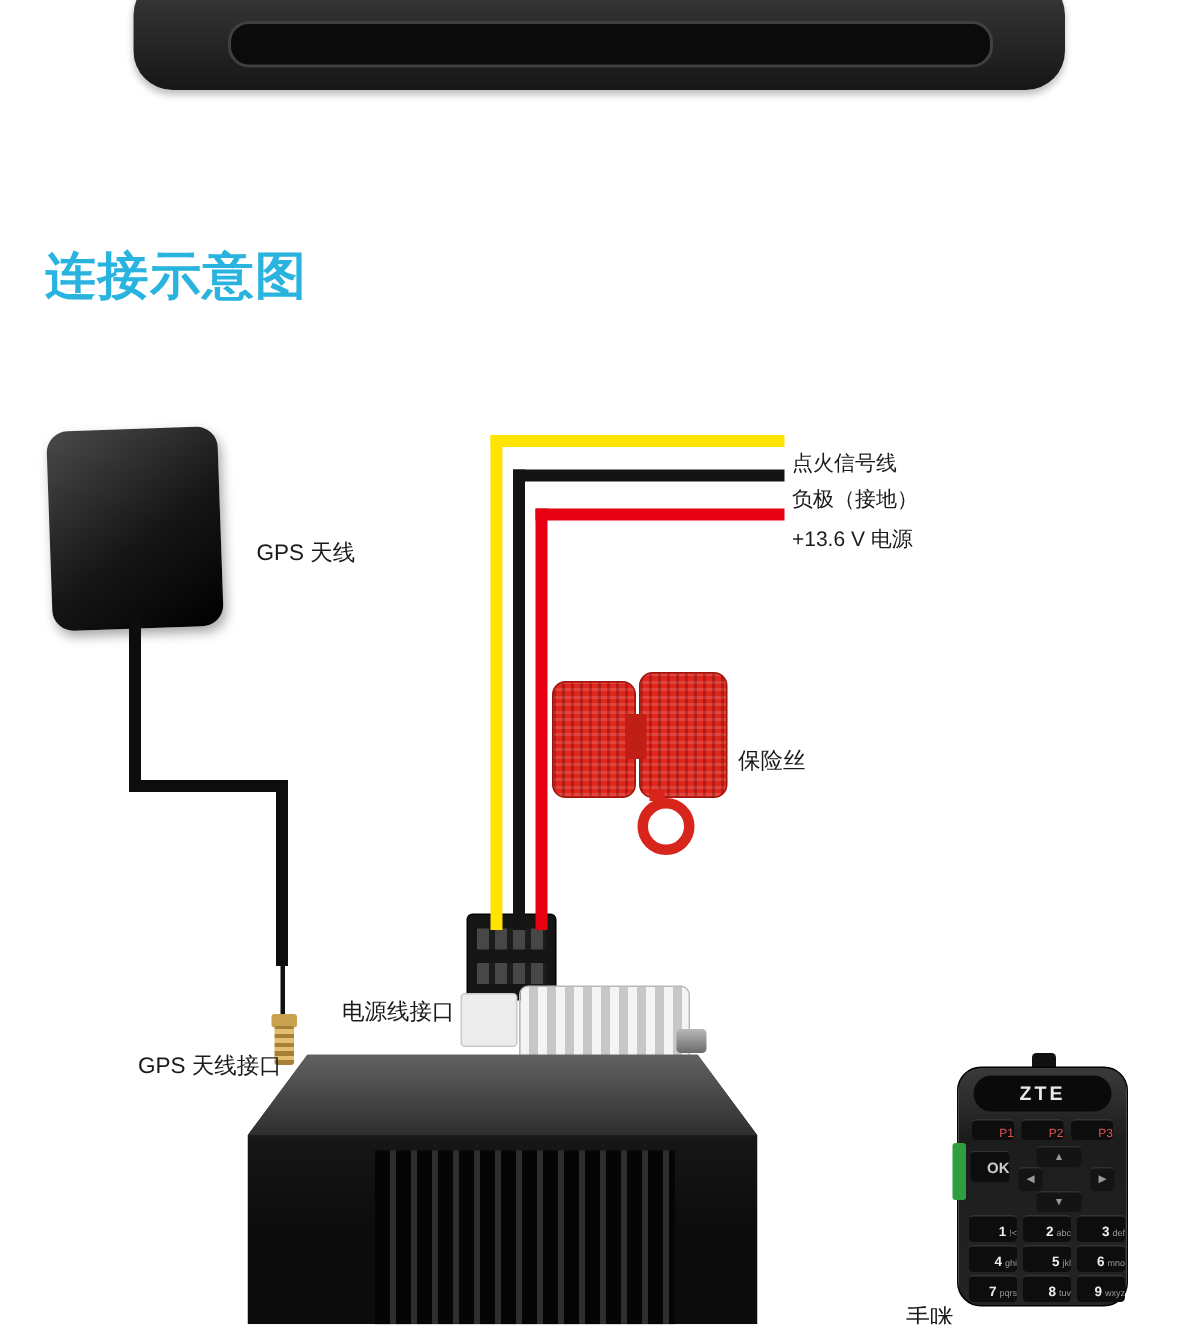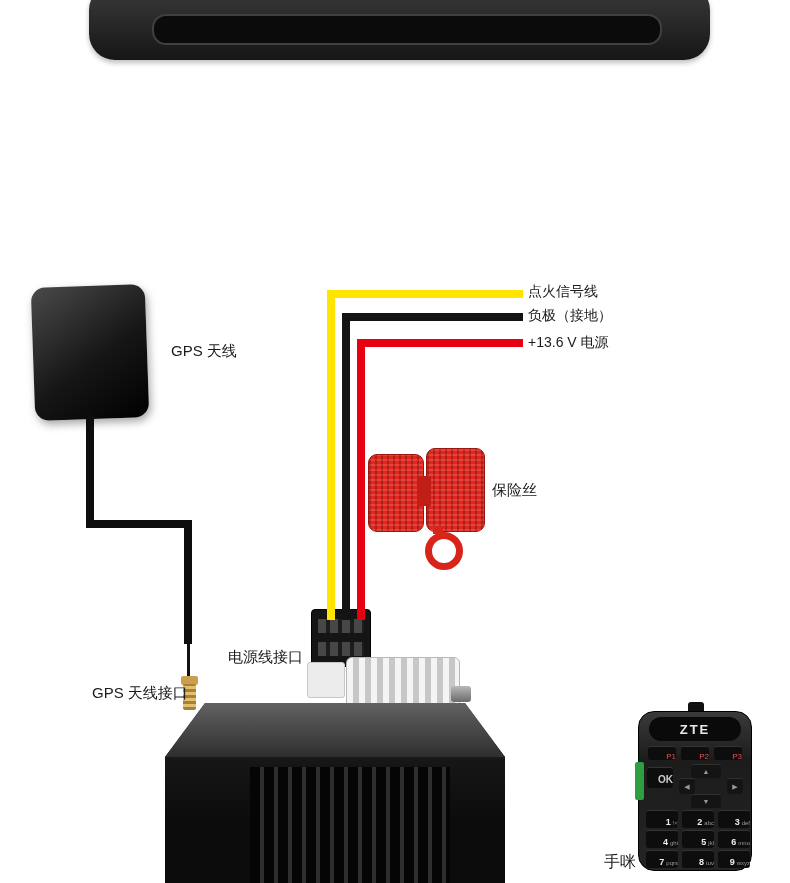--- a/index.html
+++ b/index.html
@@ -1,19 +1,19 @@
 <!DOCTYPE html>
 <html><head>
 <meta charset="utf-8">
 <style>
   html,body{margin:0;padding:0;background:#ffffff;}
   #stage{position:relative;width:790px;height:883px;background:#fff;overflow:hidden;
          font-family:"Liberation Sans","DejaVu Sans",sans-serif;color:#1a1a1a;}
   .abs{position:absolute;}
-  .lbl{position:absolute;font-size:14px;color:#1a1a1a;white-space:nowrap;}
+  .lbl{position:absolute;font-size:14px;color:#1a1a1a;white-space:nowrap;margin-top:17px;}
   .lbl15{font-size:15px;}
   .lbl16{font-size:16px;}
   .wire{position:absolute;}
   .fuse-half{position:absolute;background-color:#e1261d;
      background-image:repeating-linear-gradient(90deg,rgba(0,0,0,.22) 0 2px,transparent 2px 6px),
                       repeating-linear-gradient(0deg,rgba(255,255,255,.14) 0 2px,transparent 2px 5px);
      border:1px solid #9e140e;border-radius:9px;}
   .mic-key{position:absolute;background:#0d0d0d;border-radius:3px;border-top:1px solid #343434;
      text-align:right;color:#e8e8e8;overflow:hidden;}
   .mic-key .d{font-size:9px;font-weight:bold;color:#eee;}
@@ -24,20 +24,21 @@
 </head>
 <body>
 
 <div id="stage">
 
   <div class="abs" style="left:89px;top:-16px;width:621px;height:76px;border-radius:26px;
               background:linear-gradient(180deg,#3c3c3c,#161616);box-shadow:0 3px 5px rgba(0,0,0,.25);"></div>
   <div class="abs" style="left:152px;top:14px;width:506px;height:27px;border-radius:14px;
               background:#0b0b0b;border:2px solid #404040;"></div>
 
+  <div class="abs" style="left:30px;top:161px;font-size:34px;font-weight:bold;color:#29b4df;letter-spacing:1px;">连接示意图</div>
 
   <div class="abs" style="left:33px;top:286px;width:114px;height:133px;border-radius:14px;
               background:linear-gradient(145deg,#4a4a4a 0%,#161616 55%,#000 100%);
               box-shadow:2px 4px 8px rgba(0,0,0,.35);transform:rotate(-2deg);"></div>
   <div class="lbl lbl15" style="left:171px;top:342px;">GPS 天线</div>
 
   <div class="abs" style="left:86px;top:414px;width:8px;height:114px;background:#0d0d0d;"></div>
   <div class="abs" style="left:86px;top:520px;width:106px;height:8px;background:#0d0d0d;"></div>
   <div class="abs" style="left:184px;top:520px;width:8px;height:124px;background:#0d0d0d;"></div>
   <div class="abs" style="left:187px;top:642px;width:3px;height:40px;background:#111;"></div>

